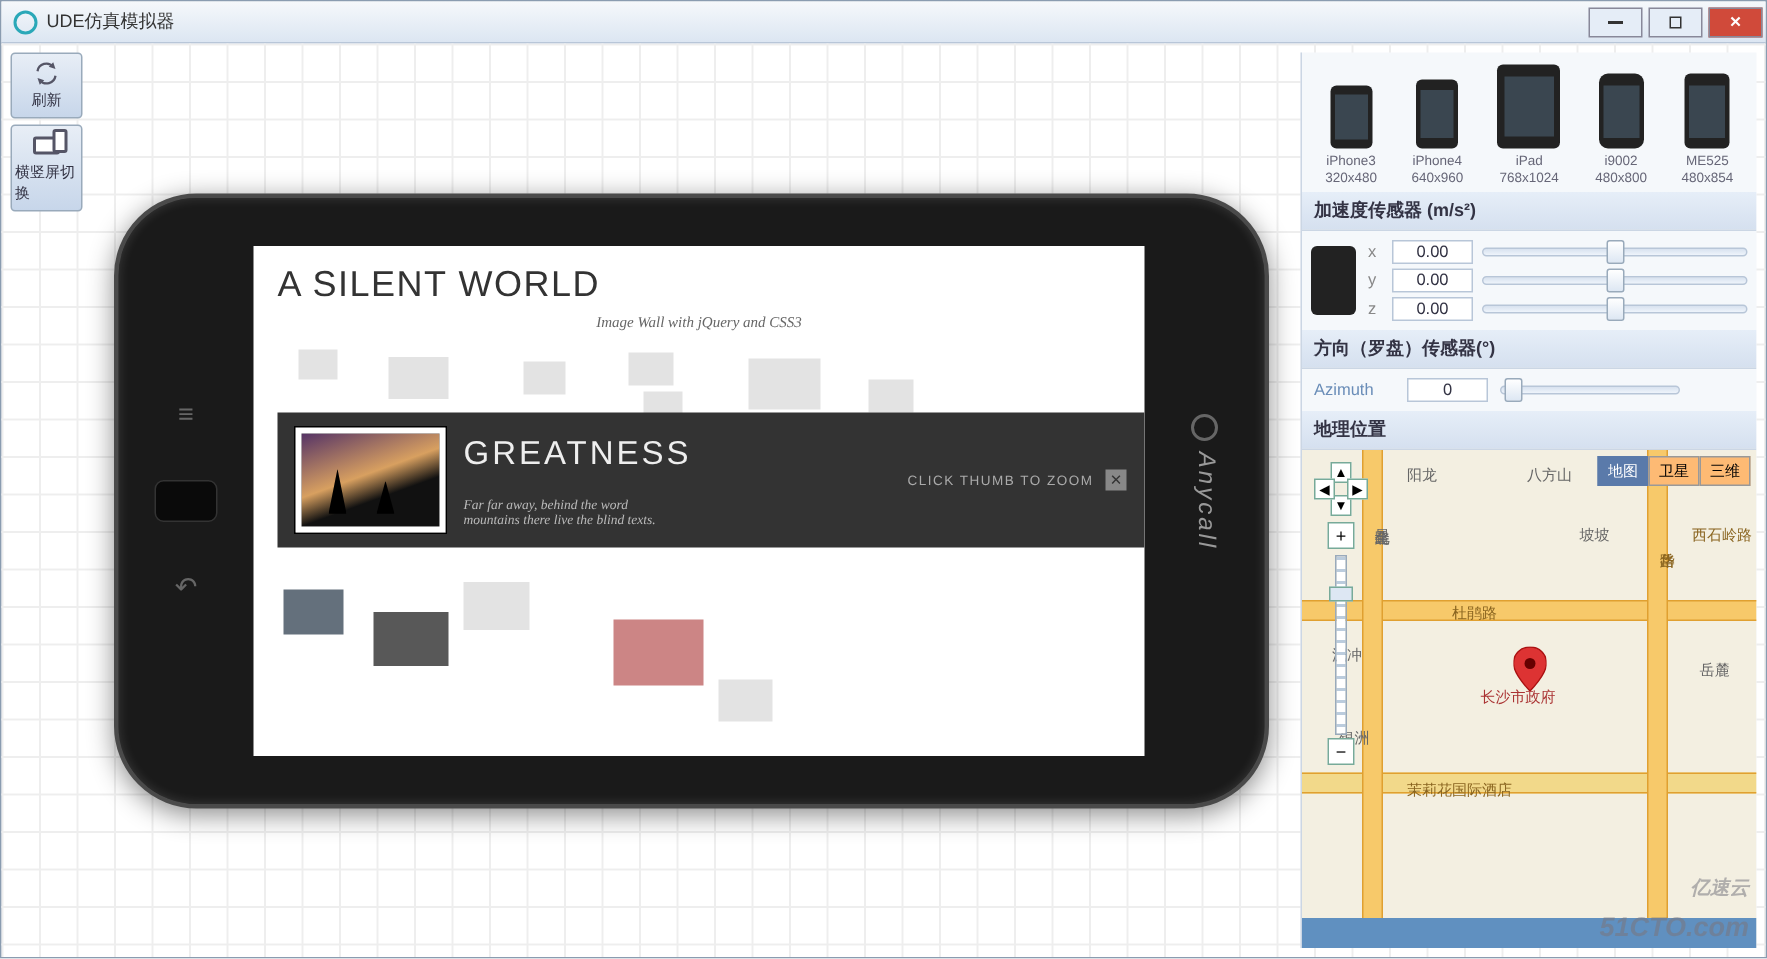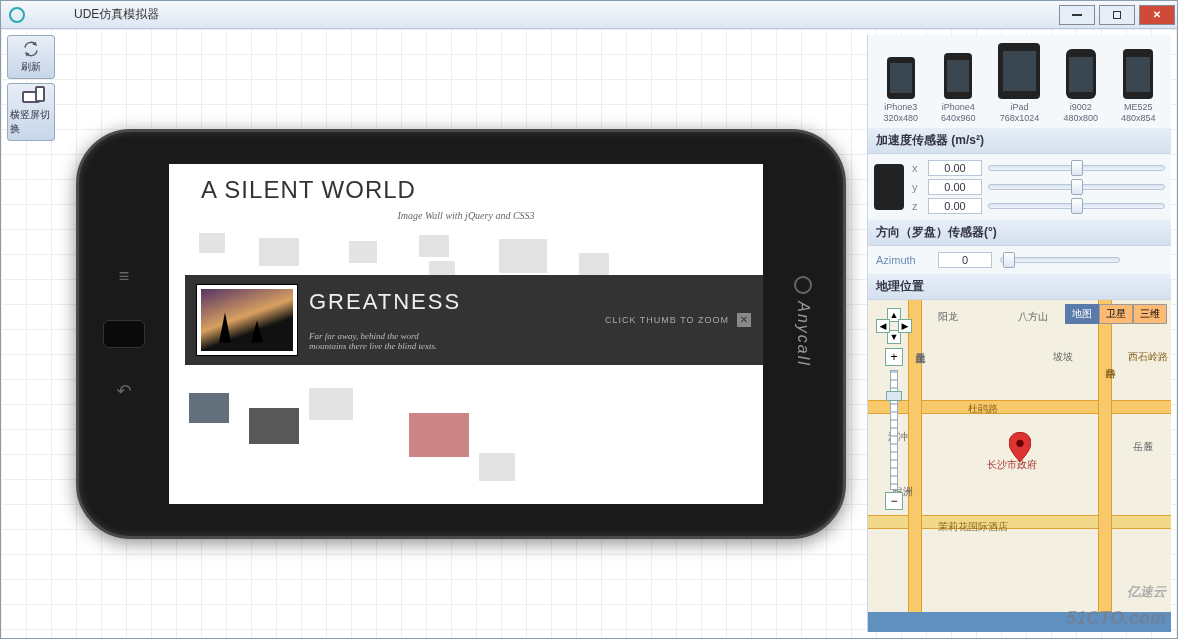--- a/index.html
+++ b/index.html
@@ -1,19 +1,19 @@
 <!DOCTYPE html>
 <html><head>
 <meta charset="utf-8">
 <style>
 * { margin: 0; padding: 0; box-sizing: border-box; font-family: "Microsoft YaHei", Arial, sans-serif; }
 body { background: #f0f0f0; width: 1178px; height: 639px; overflow: hidden; }
 
 .window { width: 1178px; height: 639px; background: #fff; border: 1px solid #8a9cb0; display: flex; flex-direction: column; }
-.titlebar { height: 28px; background: linear-gradient(#f5f8fb, #dce6f2); display: flex; align-items: center; padding: 0 2px; border-bottom: 1px solid #b8c6d8; gap: 43px; }
+.titlebar { height: 28px; background: linear-gradient(#f5f8fb, #dce6f2); display: flex; align-items: center; padding: 0 2px; border-bottom: 1px solid #b8c6d8; }
 .title-icon { width: 16px; height: 16px; border-radius: 50%; border: 2px solid #2aa8b8; margin: 0 6px; }
 .title-text { flex: 1; font-size: 12px; color: #333; }
 .window-controls { display: flex; gap: 4px; }
 .win-btn { width: 36px; height: 20px; border: 1px solid #889; display: flex; align-items: center; justify-content: center; cursor: pointer; font-size: 10px; }
 .win-btn.min { background: #e5edf7; }
 .win-btn.max { background: #e5edf7; }
 .win-btn.close { background: #d04a3a; color: #fff; }
 .win-btn .sq { width: 8px; height: 8px; border: 1px solid #333; }
 .win-btn .ln { width: 10px; height: 2px; background: #333; }
 .win-btn .cx { font-weight: bold; }
@@ -30,21 +30,21 @@
 .center { flex: 1; display: flex; align-items: center; justify-content: center; }
 .phone { width: 770px; height: 410px; background: #1a1a1a; border-radius: 55px; border: 3px solid #4a4a4a; box-shadow: inset 0 0 8px rgba(255,255,255,.15), 0 4px 18px rgba(0,0,0,.45); display: flex; align-items: center; position: relative; }
 .phone-left { width: 90px; display: flex; flex-direction: column; align-items: center; justify-content: center; gap: 32px; }
 .home-btn { width: 42px; height: 28px; background: #0a0a0a; border-radius: 6px; border: 1px solid #333; }
 .back-btn, .menu-btn { width: 28px; height: 22px; display: flex; align-items: center; justify-content: center; color: #666; font-size: 18px; }
 .screen { flex: 1; height: 340px; background: #fff; position: relative; overflow: hidden; }
 .phone-right { width: 80px; display: flex; flex-direction: column; align-items: center; justify-content: space-around; color: #888; font-size: 11px; writing-mode: vertical-rl; text-orientation: mixed; position: relative; }
 .anycall { writing-mode: vertical-rl; font-style: italic; color: #999; font-size: 16px; letter-spacing: 2px; position: absolute; top: 50%; transform: translateY(-50%); }
 .speaker-logo { position: absolute; bottom: 40px; width: 18px; height: 18px; border: 2px solid #666; border-radius: 50%; }
 
-.screen-header { padding: 12px 32px; }
+.screen-header { padding: 12px 16px; }
 .screen-title { font-size: 24px; font-weight: 300; color: #333; letter-spacing: 1px; }
 .screen-sub { font-size: 10px; font-style: italic; color: #666; text-align: center; margin-top: 6px; font-family: Georgia, serif; }
 .img-scatter { position: relative; height: 260px; }
 .thumb { position: absolute; background: #ccc; opacity: .55; }
 .t1 { width: 26px; height: 20px; left: 30px; top: 0; }
 .t2 { width: 40px; height: 28px; left: 90px; top: 5px; }
 .t3 { width: 28px; height: 22px; left: 180px; top: 8px; }
 .t4 { width: 30px; height: 22px; left: 250px; top: 2px; }
 .t5 { width: 26px; height: 20px; left: 260px; top: 28px; }
 .t6 { width: 48px; height: 34px; left: 330px; top: 6px; }

